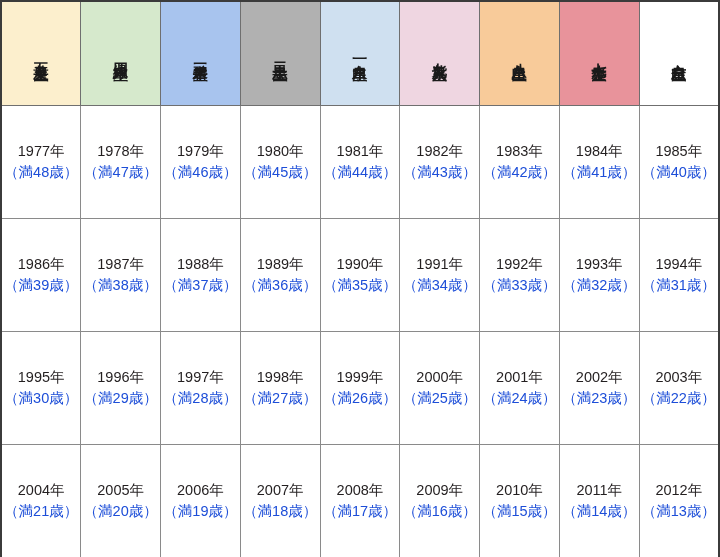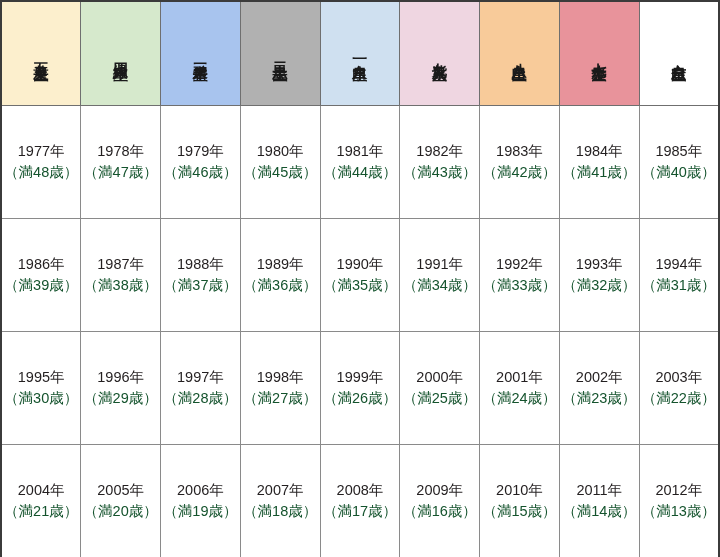--- a/index.html
+++ b/index.html
@@ -70,21 +70,21 @@
     justify-content: center;
     line-height: 1.45;
   }
   .year-line {
     font-size: 14.5px;
     color: #231f20;
     white-space: nowrap;
   }
   .age-line {
     font-size: 14.5px;
-    color: #14532d;
+    color: #1d4ed8;
     white-space: nowrap;
   }
 </style>
 </head>
 <body>
 
 <table id="kyusei-table">
   <thead>
     <tr>
         <th class="hdr-cell" style="background: rgb(252, 239, 205);">

